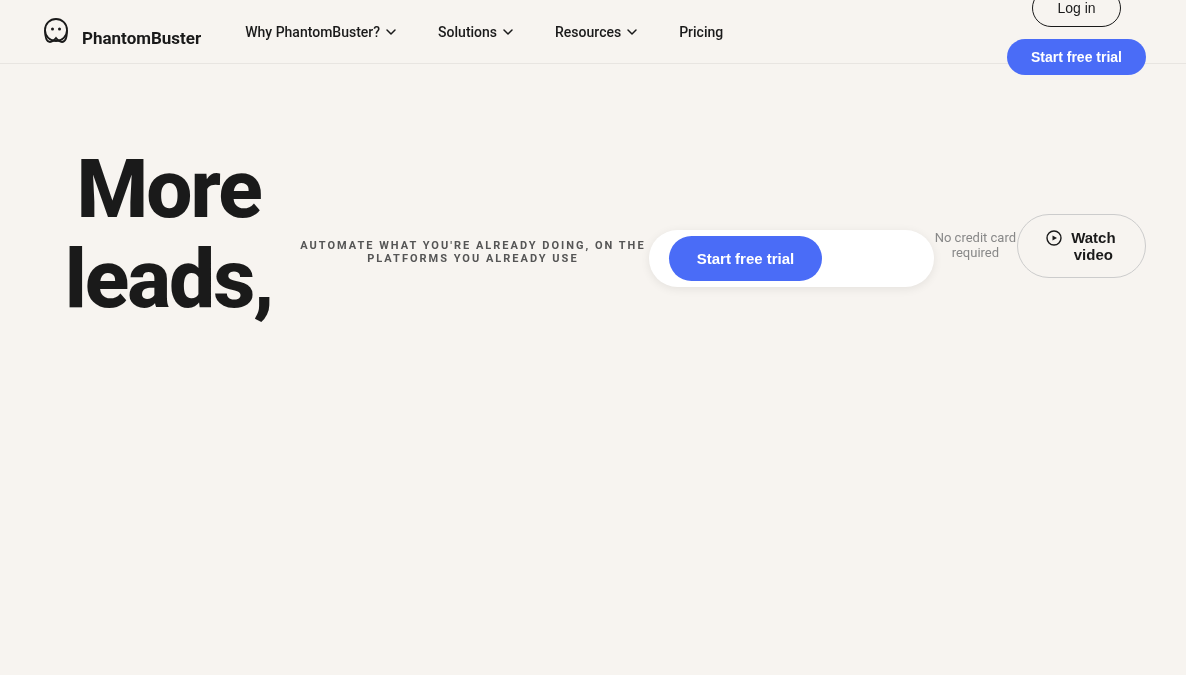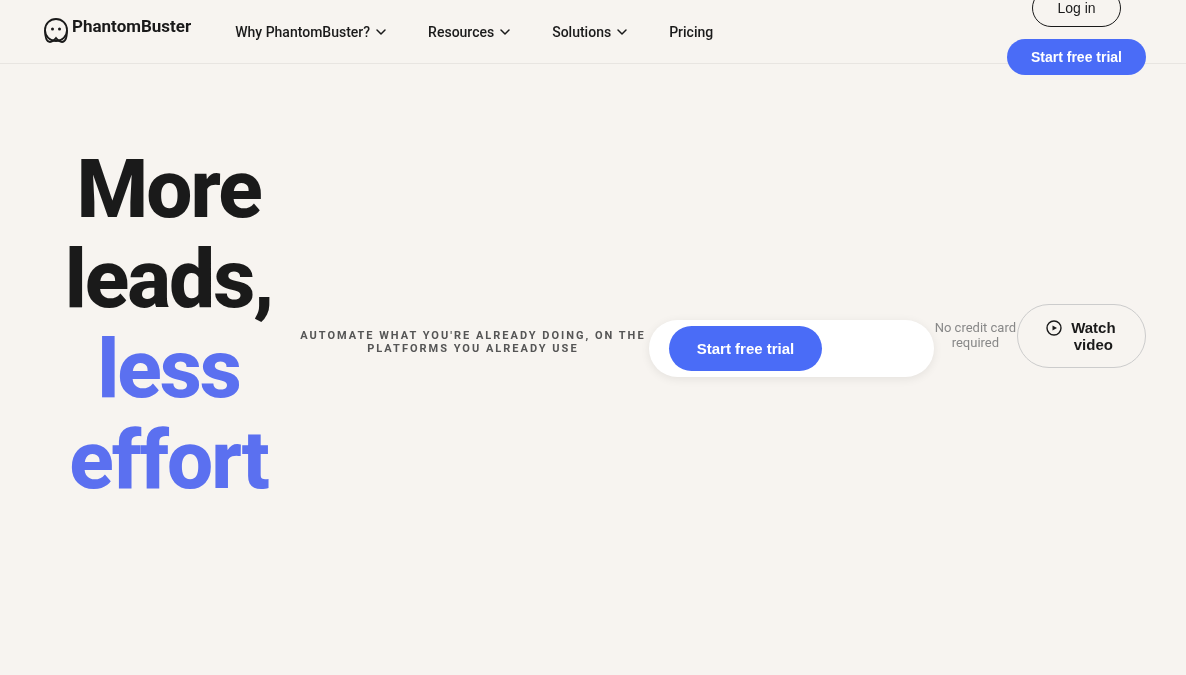--- a/index.html
+++ b/index.html
@@ -28,21 +28,22 @@
     }
 
     .nav-left {
       display: flex;
       align-items: center;
       gap: 32px;
     }
 
     .logo-wrap {
       display: flex;
-      align-items: flex-start;
+      align-items: flex-end;
+      gap: 10px;
       cursor: pointer;
     }
 
     .logo-icon {
       width: 32px;
       height: 32px;
     }
 
     .logo-text {
       font-size: 17px;
@@ -222,51 +223,50 @@
     <div class="nav-links">
       <div class="nav-link">
         <span>Why PhantomBuster?</span>
         <span class="chevron-icon">
           <svg width="12" height="12" viewBox="0 0 12 12" fill="none">
               <path d="M2 4L6 8L10 4" stroke="#1a1a1a" stroke-width="1.5" stroke-linecap="round" stroke-linejoin="round"></path>
             </svg>
         </span>
       </div>
       <div class="nav-link">
+        <span>Solutions</span>
+        <span class="chevron-icon">
+          <svg width="12" height="12" viewBox="0 0 12 12" fill="none">
+              <path d="M2 4L6 8L10 4" stroke="#1a1a1a" stroke-width="1.5" stroke-linecap="round" stroke-linejoin="round"></path>
+            </svg>
+        </span>
+      </div>
+      <div class="nav-link">
         <span>Resources</span>
         <span class="chevron-icon">
           <svg width="12" height="12" viewBox="0 0 12 12" fill="none">
               <path d="M2 4L6 8L10 4" stroke="#1a1a1a" stroke-width="1.5" stroke-linecap="round" stroke-linejoin="round"></path>
             </svg>
         </span>
       </div>
       <div class="nav-link">
-        <span>Solutions</span>
-        <span class="chevron-icon">
-          <svg width="12" height="12" viewBox="0 0 12 12" fill="none">
-              <path d="M2 4L6 8L10 4" stroke="#1a1a1a" stroke-width="1.5" stroke-linecap="round" stroke-linejoin="round"></path>
-            </svg>
-        </span>
-      </div>
-      <div class="nav-link">
         <span>Pricing</span>
       </div>
     </div>
   </div>
 
   <div class="nav-right">
     <button class="btn-login">Log in</button>
     <button class="btn-trial-nav">Start free trial</button>
   </div>
 </nav>
 
 <section class="hero">
   <div>
     <div class="hero-title-black">More leads,</div>
-    <div class="hero-title-blue">less effort</div>
   </div>
 
   <p class="hero-subtitle">AUTOMATE WHAT YOU'RE ALREADY DOING, ON THE PLATFORMS YOU ALREADY USE</p>
 
   <div class="hero-cta">
     <button class="btn-trial-hero">Start free trial</button>
   </div>
 
   <p class="no-credit">No credit card required</p>
 

